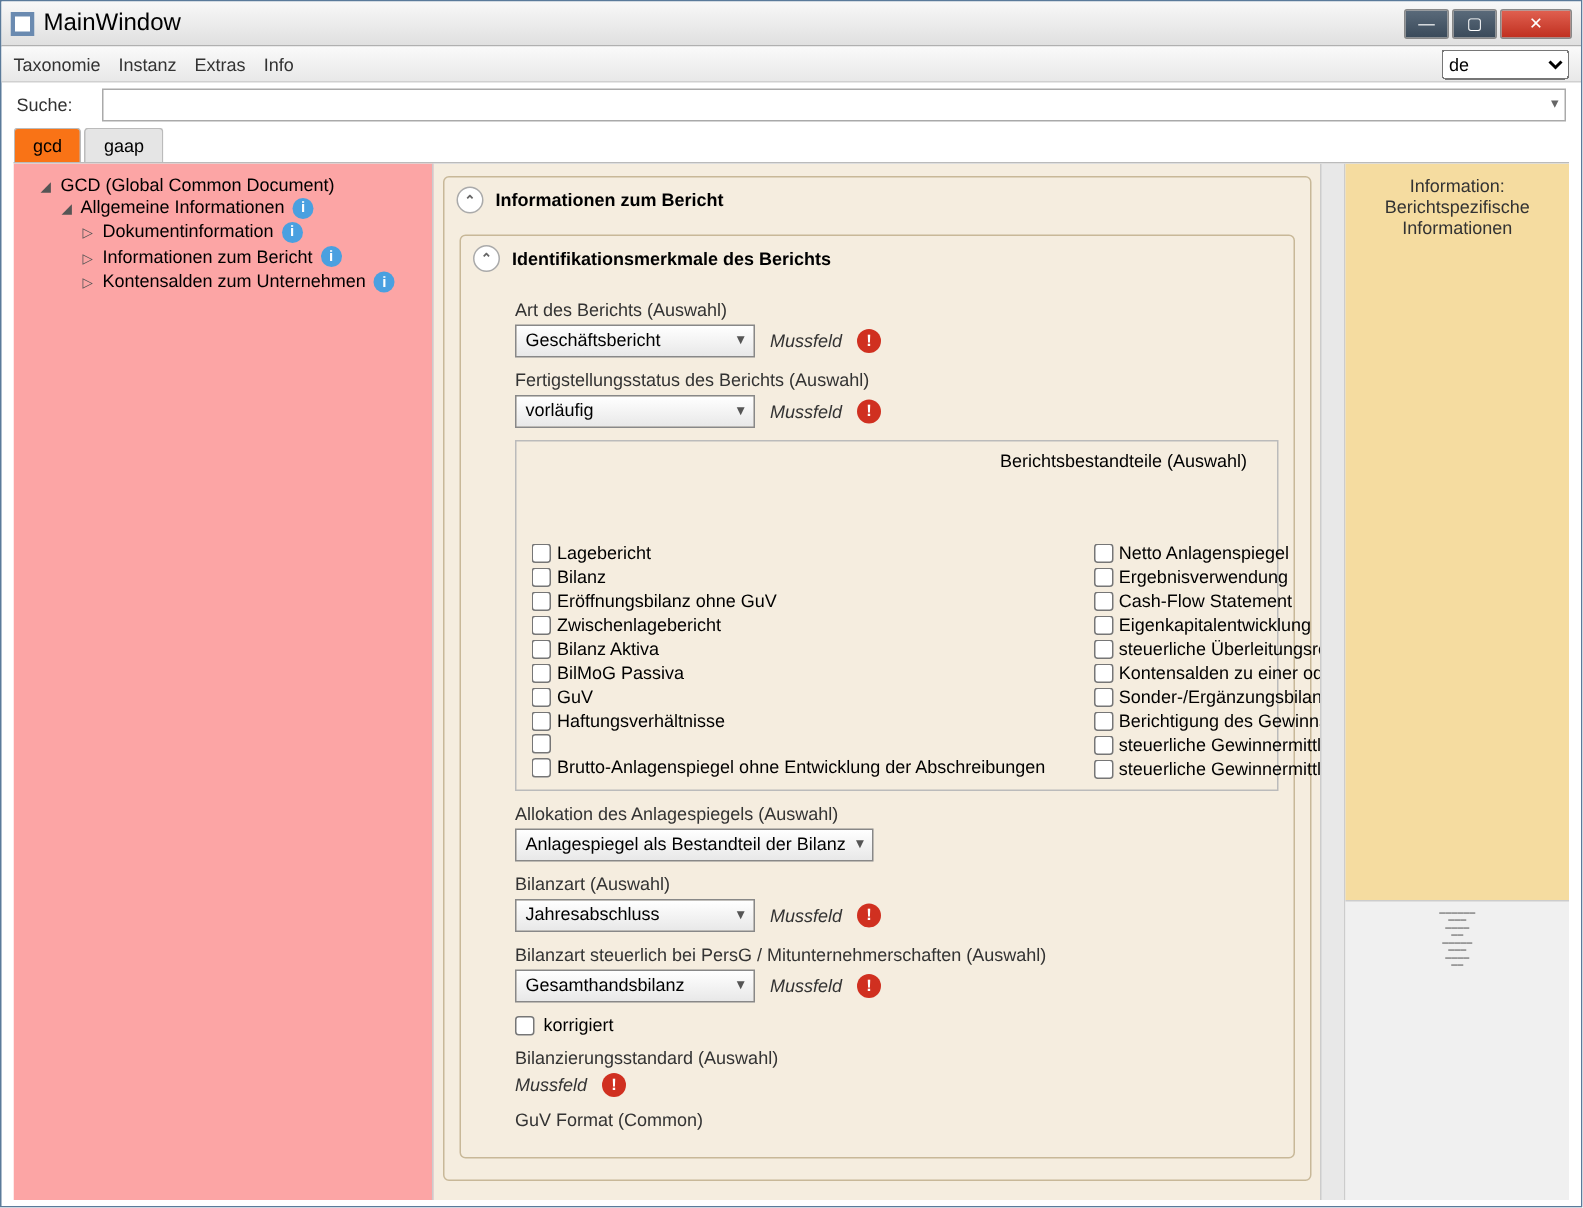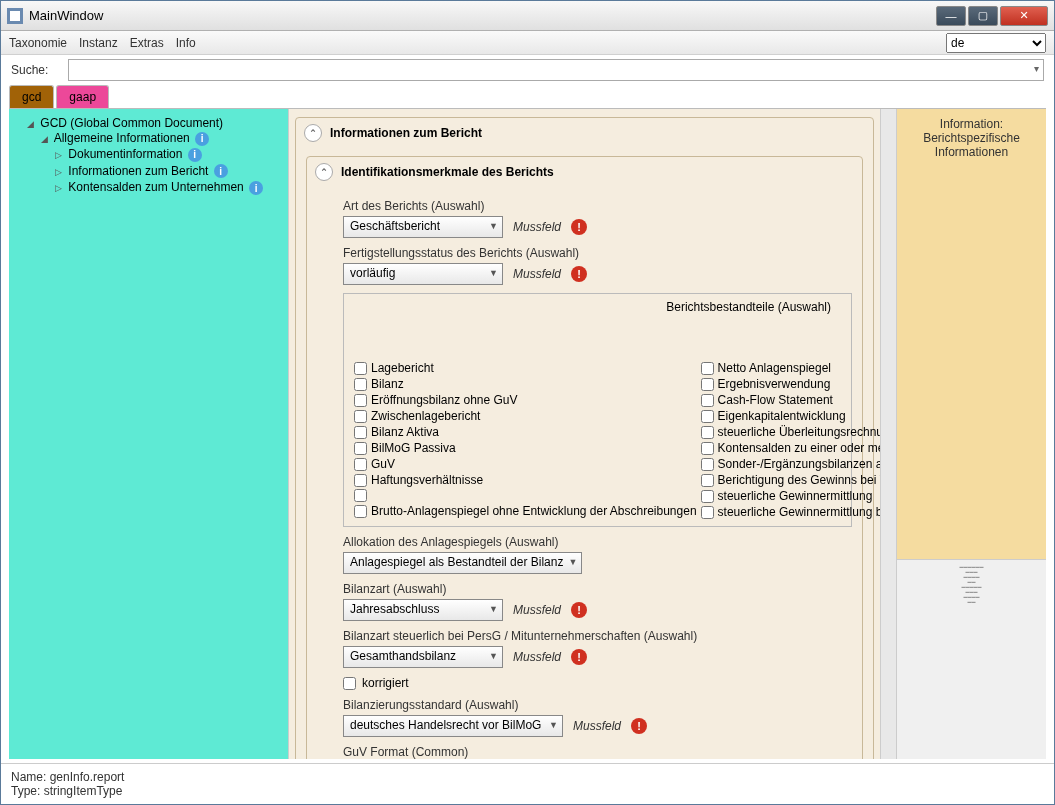--- a/index.html
+++ b/index.html
@@ -1,38 +1,38 @@
 <!DOCTYPE html>
 <html><head>
 <meta charset="utf-8">
 <style>
 * { box-sizing: border-box; margin: 0; padding: 0; font-family: "Segoe UI", Tahoma, sans-serif; font-size: 12px; }
 body { background: #e8e8e8; width: 1055px; height: 805px; overflow: hidden; }
 .window { width: 1055px; height: 805px; background: #fff; border: 1px solid #5a7a9a; display: flex; flex-direction: column; }
 .titlebar { height: 30px; background: linear-gradient(#f8f8f8, #e0e0e0); display: flex; align-items: center; padding: 0 6px; border-bottom: 1px solid #b0b0b0; }
 .titlebar .icon { width: 16px; height: 16px; margin-right: 6px; }
-.titlebar .title { flex: 1; font-size: 13px; }
+.titlebar .title { flex: 1; font-size: 16px; }
 .winbtns { display: flex; margin-left: auto; }
 .winbtn { width: 30px; height: 20px; margin-left: 2px; border: 1px solid #888; border-radius: 2px; display: flex; align-items: center; justify-content: center; font-size: 11px; background: linear-gradient(#f0f0f0,#d0d0d0); }
 .winbtn.min { background: linear-gradient(#5a6a7a,#3a4a5a); color:#fff; }
 .winbtn.max { background: linear-gradient(#5a6a7a,#3a4a5a); color:#fff; }
 .winbtn.close { background: linear-gradient(#e06050,#c03020); color: #fff; width: 48px; }
 .menubar { height: 24px; background: linear-gradient(#fafafa,#e8e8e8); display: flex; align-items: center; padding: 0 8px; border-bottom: 1px solid #d0d0d0; gap: 12px; }
 .menubar span { color: #333; }
 .langsel { margin-left: auto; }
-.langsel select { width: 100px; height: 20px; font-size: 12px; }
+.langsel select { width: 85px; height: 20px; font-size: 12px; }
 .searchrow { height: 30px; display: flex; align-items: center; padding: 4px 10px; gap: 20px; }
 .searchrow label { color: #333; }
 .searchrow .searchbox { flex: 1; height: 22px; border: 1px solid #aaa; background: #fff; position: relative; }
 .searchrow .searchbox::after { content: "▾"; position: absolute; right: 4px; top: 3px; color: #666; font-size: 10px; }
 .tabs { display: flex; padding: 0 8px; }
-.tab { padding: 4px 12px; border: 1px solid #bbb; border-bottom: none; background: #ec4899; border-radius: 3px 3px 0 0; margin-right: 2px; }
-.tab.active { background: #a16207; font-weight: 400; }
+.tab { padding: 4px 12px; border: 1px solid #bbb; border-bottom: none; background: #e5e5e5; border-radius: 3px 3px 0 0; margin-right: 2px; }
+.tab.active { background: #f97316; font-weight: 400; }
 .body { flex: 1; display: flex; border-top: 1px solid #bbb; margin: 0 8px 4px 8px; overflow: hidden; }
-.tree { width: 280px; border-right: 1px solid #ccc; padding: 6px 4px; background: #5eead4; overflow: auto; }
+.tree { width: 280px; border-right: 1px solid #ccc; padding: 6px 4px; background: #fca5a5; overflow: auto; }
 .tree ul { list-style: none; padding-left: 14px; }
 .tree li { padding: 1px 0; white-space: nowrap; }
 .tree .toggle { display: inline-block; width: 10px; color: #555; font-size: 9px; }
 .tree .info-icon { display: inline-flex; width: 14px; height: 14px; background: #4aa0e0; color: #fff; border-radius: 50%; font-size: 10px; font-weight: bold; align-items: center; justify-content: center; margin-left: 2px; vertical-align: middle; }
 .content { flex: 1; display: flex; overflow: hidden; }
 .formarea { flex: 1; background: #f5eddf; overflow: auto; position: relative; }
 .scrollbar-v { width: 16px; background: #e8e8e8; border-left: 1px solid #ccc; }
 .formarea-inner { padding: 4px; }
 .section { border: 1px solid #c8b898; border-radius: 4px; margin: 4px 2px; background: #f5eddf; }
 .section-header { display: flex; align-items: center; padding: 6px 8px; font-weight: bold; font-size: 13px; gap: 8px; }
@@ -40,21 +40,21 @@
 .section-body { padding: 4px 10px 10px 36px; }
 .field { margin: 8px 0; }
 .field-label { color: #333; margin-bottom: 3px; }
 .field-row { display: flex; align-items: center; gap: 10px; }
 .combo { height: 22px; border: 1px solid #888; background: linear-gradient(#fff,#e8e8e8); padding: 2px 18px 2px 6px; position: relative; display: inline-block; min-width: 130px; }
 .combo::after { content: "▼"; position: absolute; right: 4px; top: 4px; font-size: 9px; color: #555; }
 .mussfeld { font-style: italic; color: #333; }
 .err-icon { width: 16px; height: 16px; background: #d03020; border-radius: 50%; color: #fff; display: inline-flex; align-items: center; justify-content: center; font-size: 11px; font-weight: bold; }
 .checkgroup { border: 1px solid #bbb; background: #f5eddf; margin-top: 4px; padding: 6px 10px; }
 .checkgroup-title { text-align: right; margin-bottom: 4px; padding-right: 10px; }
-.checkcols { display: flex; gap: 4px; margin-top: 46px; }
+.checkcols { display: flex; gap: 32px; margin-top: 46px; }
 .checkcol { flex: 1; }
 .checkline { display: flex; align-items: center; gap: 4px; padding: 1px 0; white-space: nowrap; overflow: hidden; }
 .checkline input { width: 13px; height: 13px; }
 .single-check { display: flex; align-items: center; gap: 6px; margin: 8px 0; }
 .rightpanel { width: 150px; display: flex; flex-direction: column; border-left: 1px solid #ccc; text-align: center; }
 .infobox { flex: 1; background: #f5dca0; padding: 8px; font-size: 12px; color: #333; }
 .minimap { height: 200px; background: #f0f0f0; border-top: 1px solid #ccc; font-size: 4px; padding: 4px; color: #999; overflow: hidden; }
 .statusbar { border-top: 1px solid #ccc; padding: 6px 10px; background: #fff; font-size: 12px; color: #333; }
 </style>
 </head>
@@ -260,21 +260,20 @@
                   </div>
 
                   <div class="single-check">
                     <input type="checkbox" style="">
                     <span>korrigiert</span>
                   </div>
 
                   <div class="field">
                     <div class="field-label">Bilanzierungsstandard (Auswahl)</div>
                     <div class="field-row">
-                      <div class="combo" style="min-width:220px">deutsches Handelsrecht vor BilMoG</div>
                       <span class="mussfeld">Mussfeld</span>
                       <span class="err-icon">!</span>
                     </div>
                   </div>
 
                   <div class="field">
                     <div class="field-label">GuV Format (Common)</div>
                   </div>
 
                 </div>
@@ -291,17 +290,13 @@
           <div>Information:</div>
           <div>Berichtspezifische Informationen</div>
         </div>
         <div class="minimap">
           ▬▬▬▬▬▬<br>▬▬▬<br>▬▬▬▬<br>▬▬<br>▬▬▬▬▬<br>▬▬▬<br>▬▬▬▬<br>▬▬
         </div>
       </div>
     </div>
   </div>
 
-  <div class="statusbar">
-    <div><span>Name:</span> <span>genInfo.report</span></div>
-    <div><span>Type:</span> <span>stringItemType</span></div>
-  </div>
 </div>
 
 </body></html>

